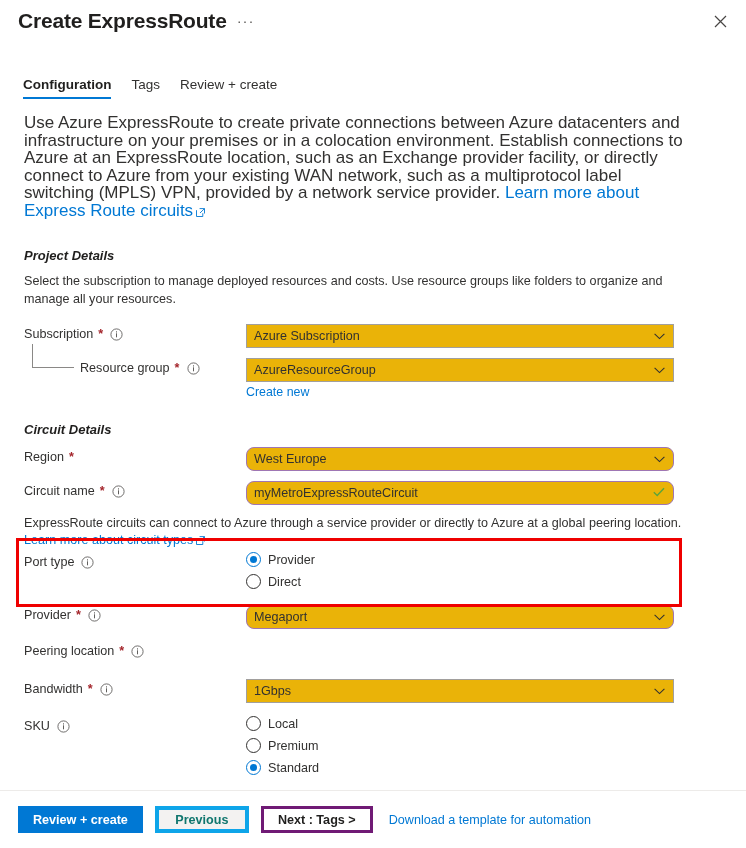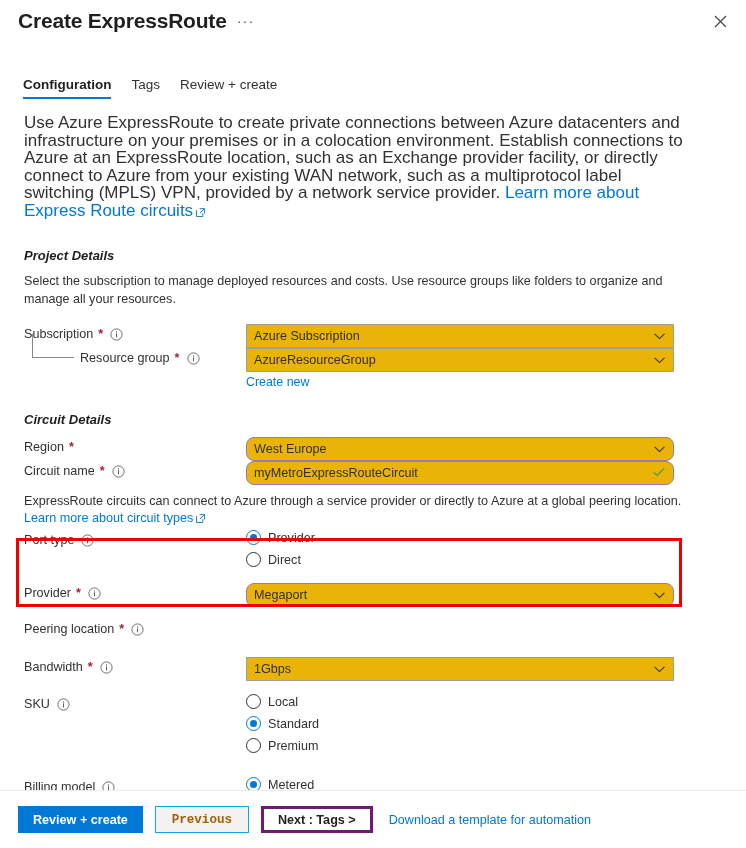--- a/index.html
+++ b/index.html
@@ -114,20 +114,21 @@
     line-height: 17.5px;
     color: #323130;
     max-width: 650px;
     margin-bottom: 16px;
   }
 
   
   .row {
     display: flex;
     align-items: flex-start;
+    margin-bottom: 10px;
     min-height: 22px;
   }
   .label {
     width: 222px;
     flex: 0 0 222px;
     font-size: 12.6px;
     color: #323130;
     padding-top: 3px;
     display: flex;
     align-items: center;
@@ -264,25 +265,24 @@
     font-family: "Liberation Sans", sans-serif;
   }
   .btn-primary {
     background: #0078d4;
     color: #ffffff;
     border: 1px solid #0078d4;
     min-width: 124px;
   }
   .btn-disabled {
     background: #f3f2f1;
-    color: #a16207;
-    border: 1px solid #0ea5e9;
+    color: #0f766e;
+    border: 4px solid #0ea5e9;
     cursor: default;
     min-width: 94px;
-    font-family: Liberation Mono, monospace;
   }
   .btn-default {
     background: #ffffff;
     color: #201f1e;
     border: 3px solid #701a75;
     min-width: 100px;
   }
   .footer-link {
     font-size: 12.6px;
     color: #0078d4;
@@ -511,26 +511,26 @@
           </svg>
       </span>
     </div>
     <div class="field">
       <div class="radio-group">
         <div class="radio-item">
           <span class="radio"></span>
           <span>Local</span>
         </div>
         <div class="radio-item">
+          <span class="radio"></span>
+          <span>Premium</span>
+        </div>
+        <div class="radio-item">
           <span class="radio checked"></span>
           <span>Standard</span>
-        </div>
-        <div class="radio-item">
-          <span class="radio"></span>
-          <span>Premium</span>
         </div>
       </div>
     </div>
   </div>
 
   <div class="row" style="margin-top:24px;">
     <div class="label">
       <span>Billing model</span>
       <span class="info-icon">
         <svg width="13" height="13" viewBox="0 0 13 13">

